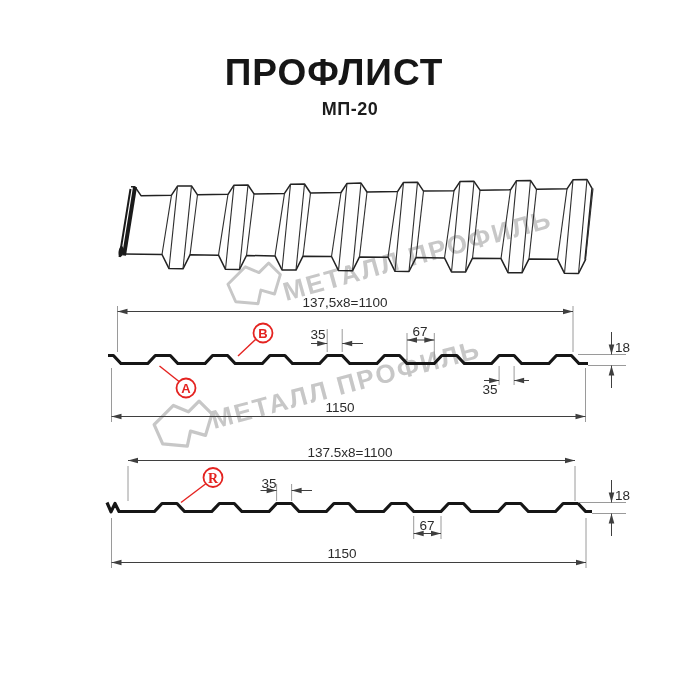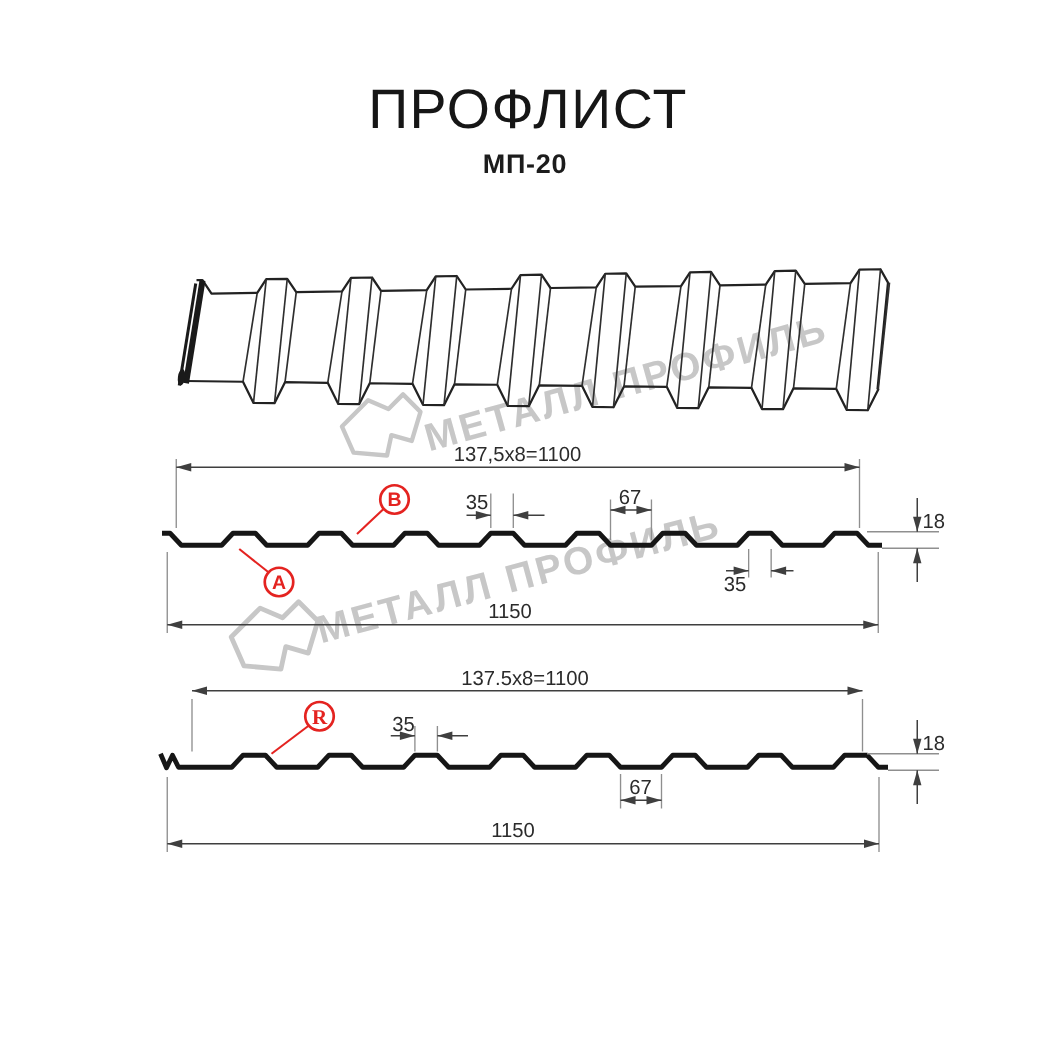--- a/index.html
+++ b/index.html
@@ -2,21 +2,21 @@
 <html><head>
 <meta charset="utf-8">
 <style>
   html,body{margin:0;padding:0;background:#ffffff;}
   .canvas{
     position:relative;width:700px;height:700px;background:#ffffff;overflow:hidden;
     font-family:"Liberation Sans","DejaVu Sans",sans-serif;
   }
   .page-title{
     position:absolute;left:0;top:52px;width:668px;text-align:center;
-    font-size:37px;font-weight:400;letter-spacing:1px;color:#161616;margin-left:18px;
+    font-size:37px;font-weight:700;letter-spacing:1px;color:#161616;
   }
   .page-subtitle{
     position:absolute;left:0;top:99px;width:700px;text-align:center;
     font-size:18px;font-weight:700;letter-spacing:.5px;color:#1c1c1c;
   }
   .footer-note{
     position:absolute;left:0;top:617px;width:700px;text-align:center;
     font-size:17px;font-weight:600;letter-spacing:.4px;color:#3c3c3c;
   }
   svg{position:absolute;left:0;top:0;}

